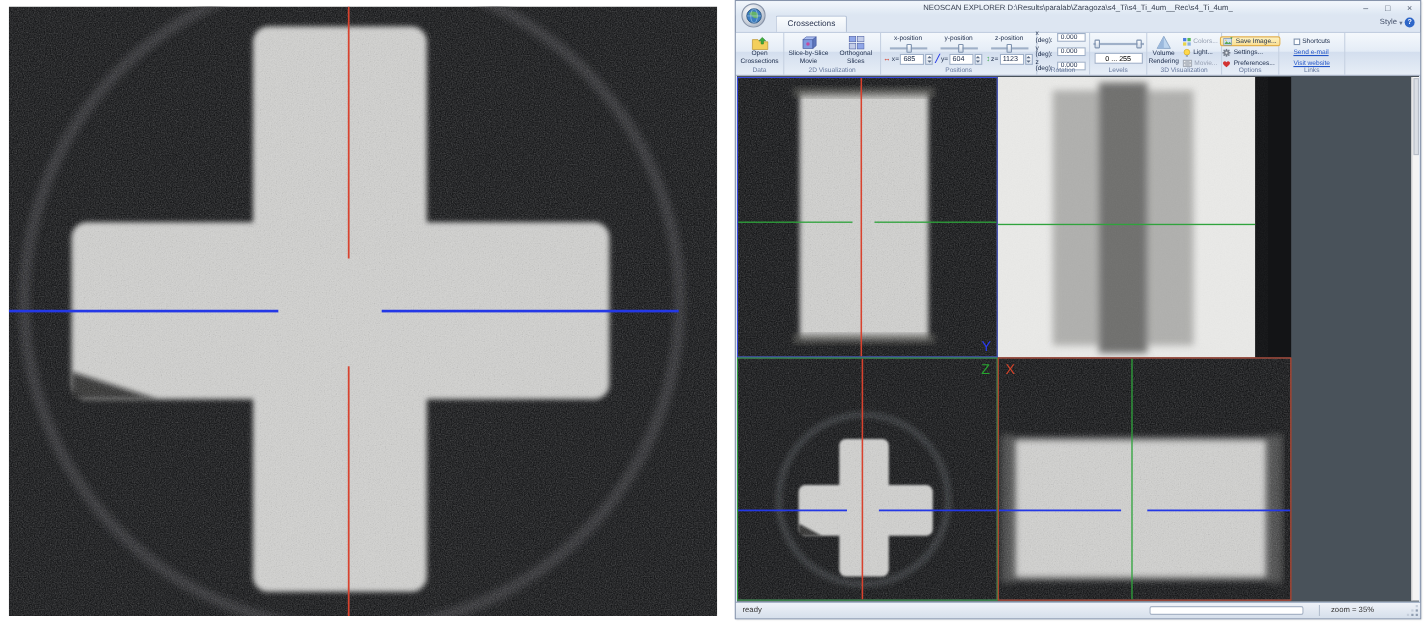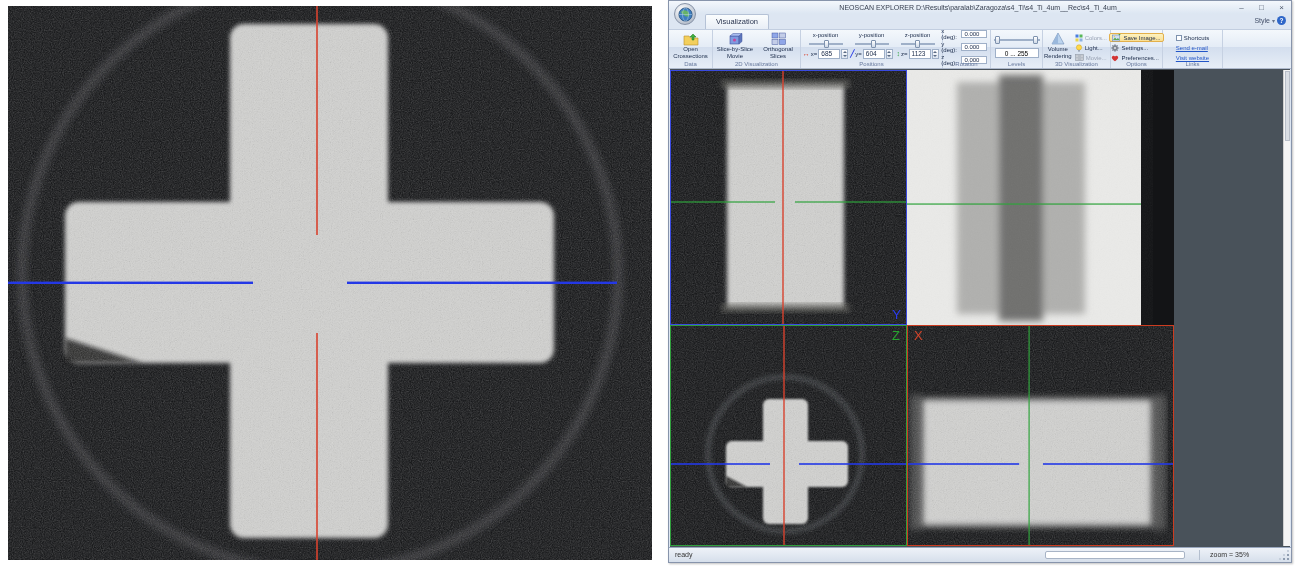--- a/index.html
+++ b/index.html
@@ -170,21 +170,21 @@
 
     <div class="appbtn">
       <svg width="15" height="15" viewBox="0 0 15 15">
         <circle cx="7.5" cy="7.5" r="6.6" fill="#3e7ec0" stroke="#27527f" stroke-width="0.8"></circle>
         <path d="M3 5c2-2 4-2 6-1s3 3 2 5c-2 1-4 .5-5-1S3 6.5 3 5z" fill="#69b85e" opacity="0.9"></path>
         <ellipse cx="7.5" cy="7.5" rx="3" ry="6.4" fill="none" stroke="#bcd8f0" stroke-width="0.6" opacity="0.8"></ellipse>
         <line x1="1" y1="7.5" x2="14" y2="7.5" stroke="#bcd8f0" stroke-width="0.6" opacity="0.8"></line>
       </svg>
     </div>
 
-    <div class="tab">Visualization</div>
+    <div class="tab">Crossections</div>
 
     <div class="stylebox">
       <span>Style</span>
       <span class="caret">▾</span>
       <span class="helpicon">?</span>
     </div>
 
     <div class="ribbon">
 
       <div class="rgroup g-data">

